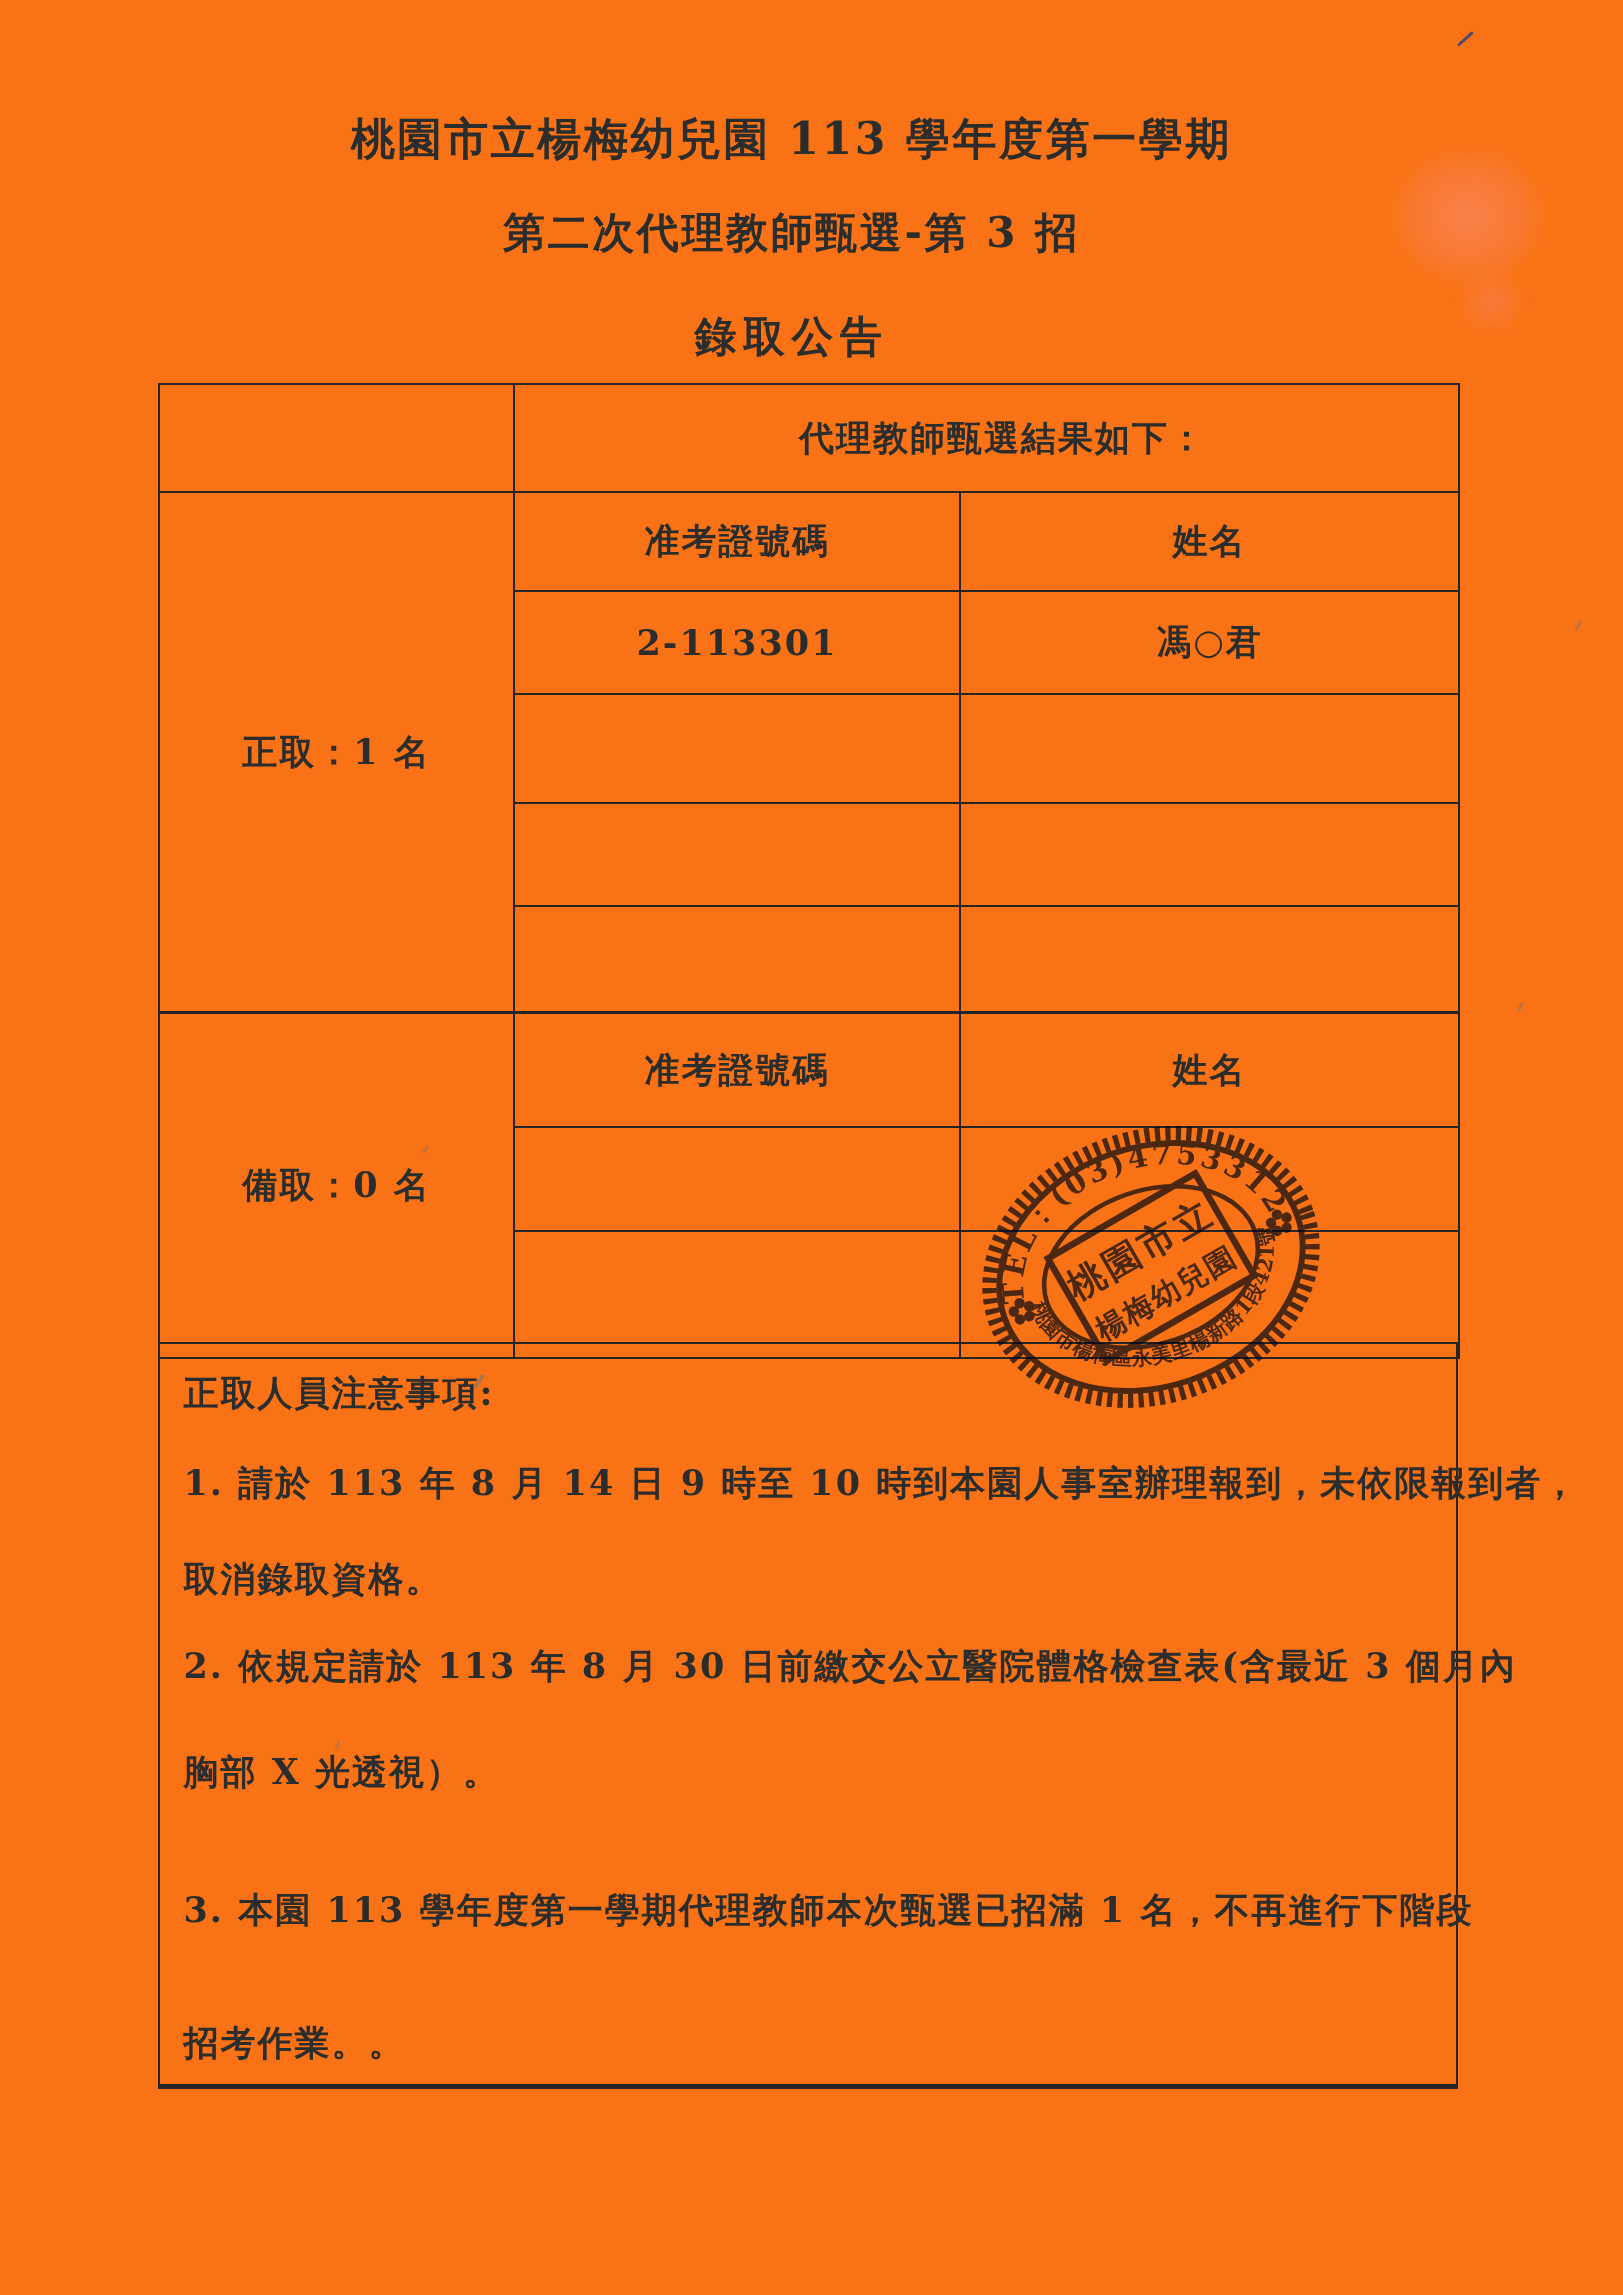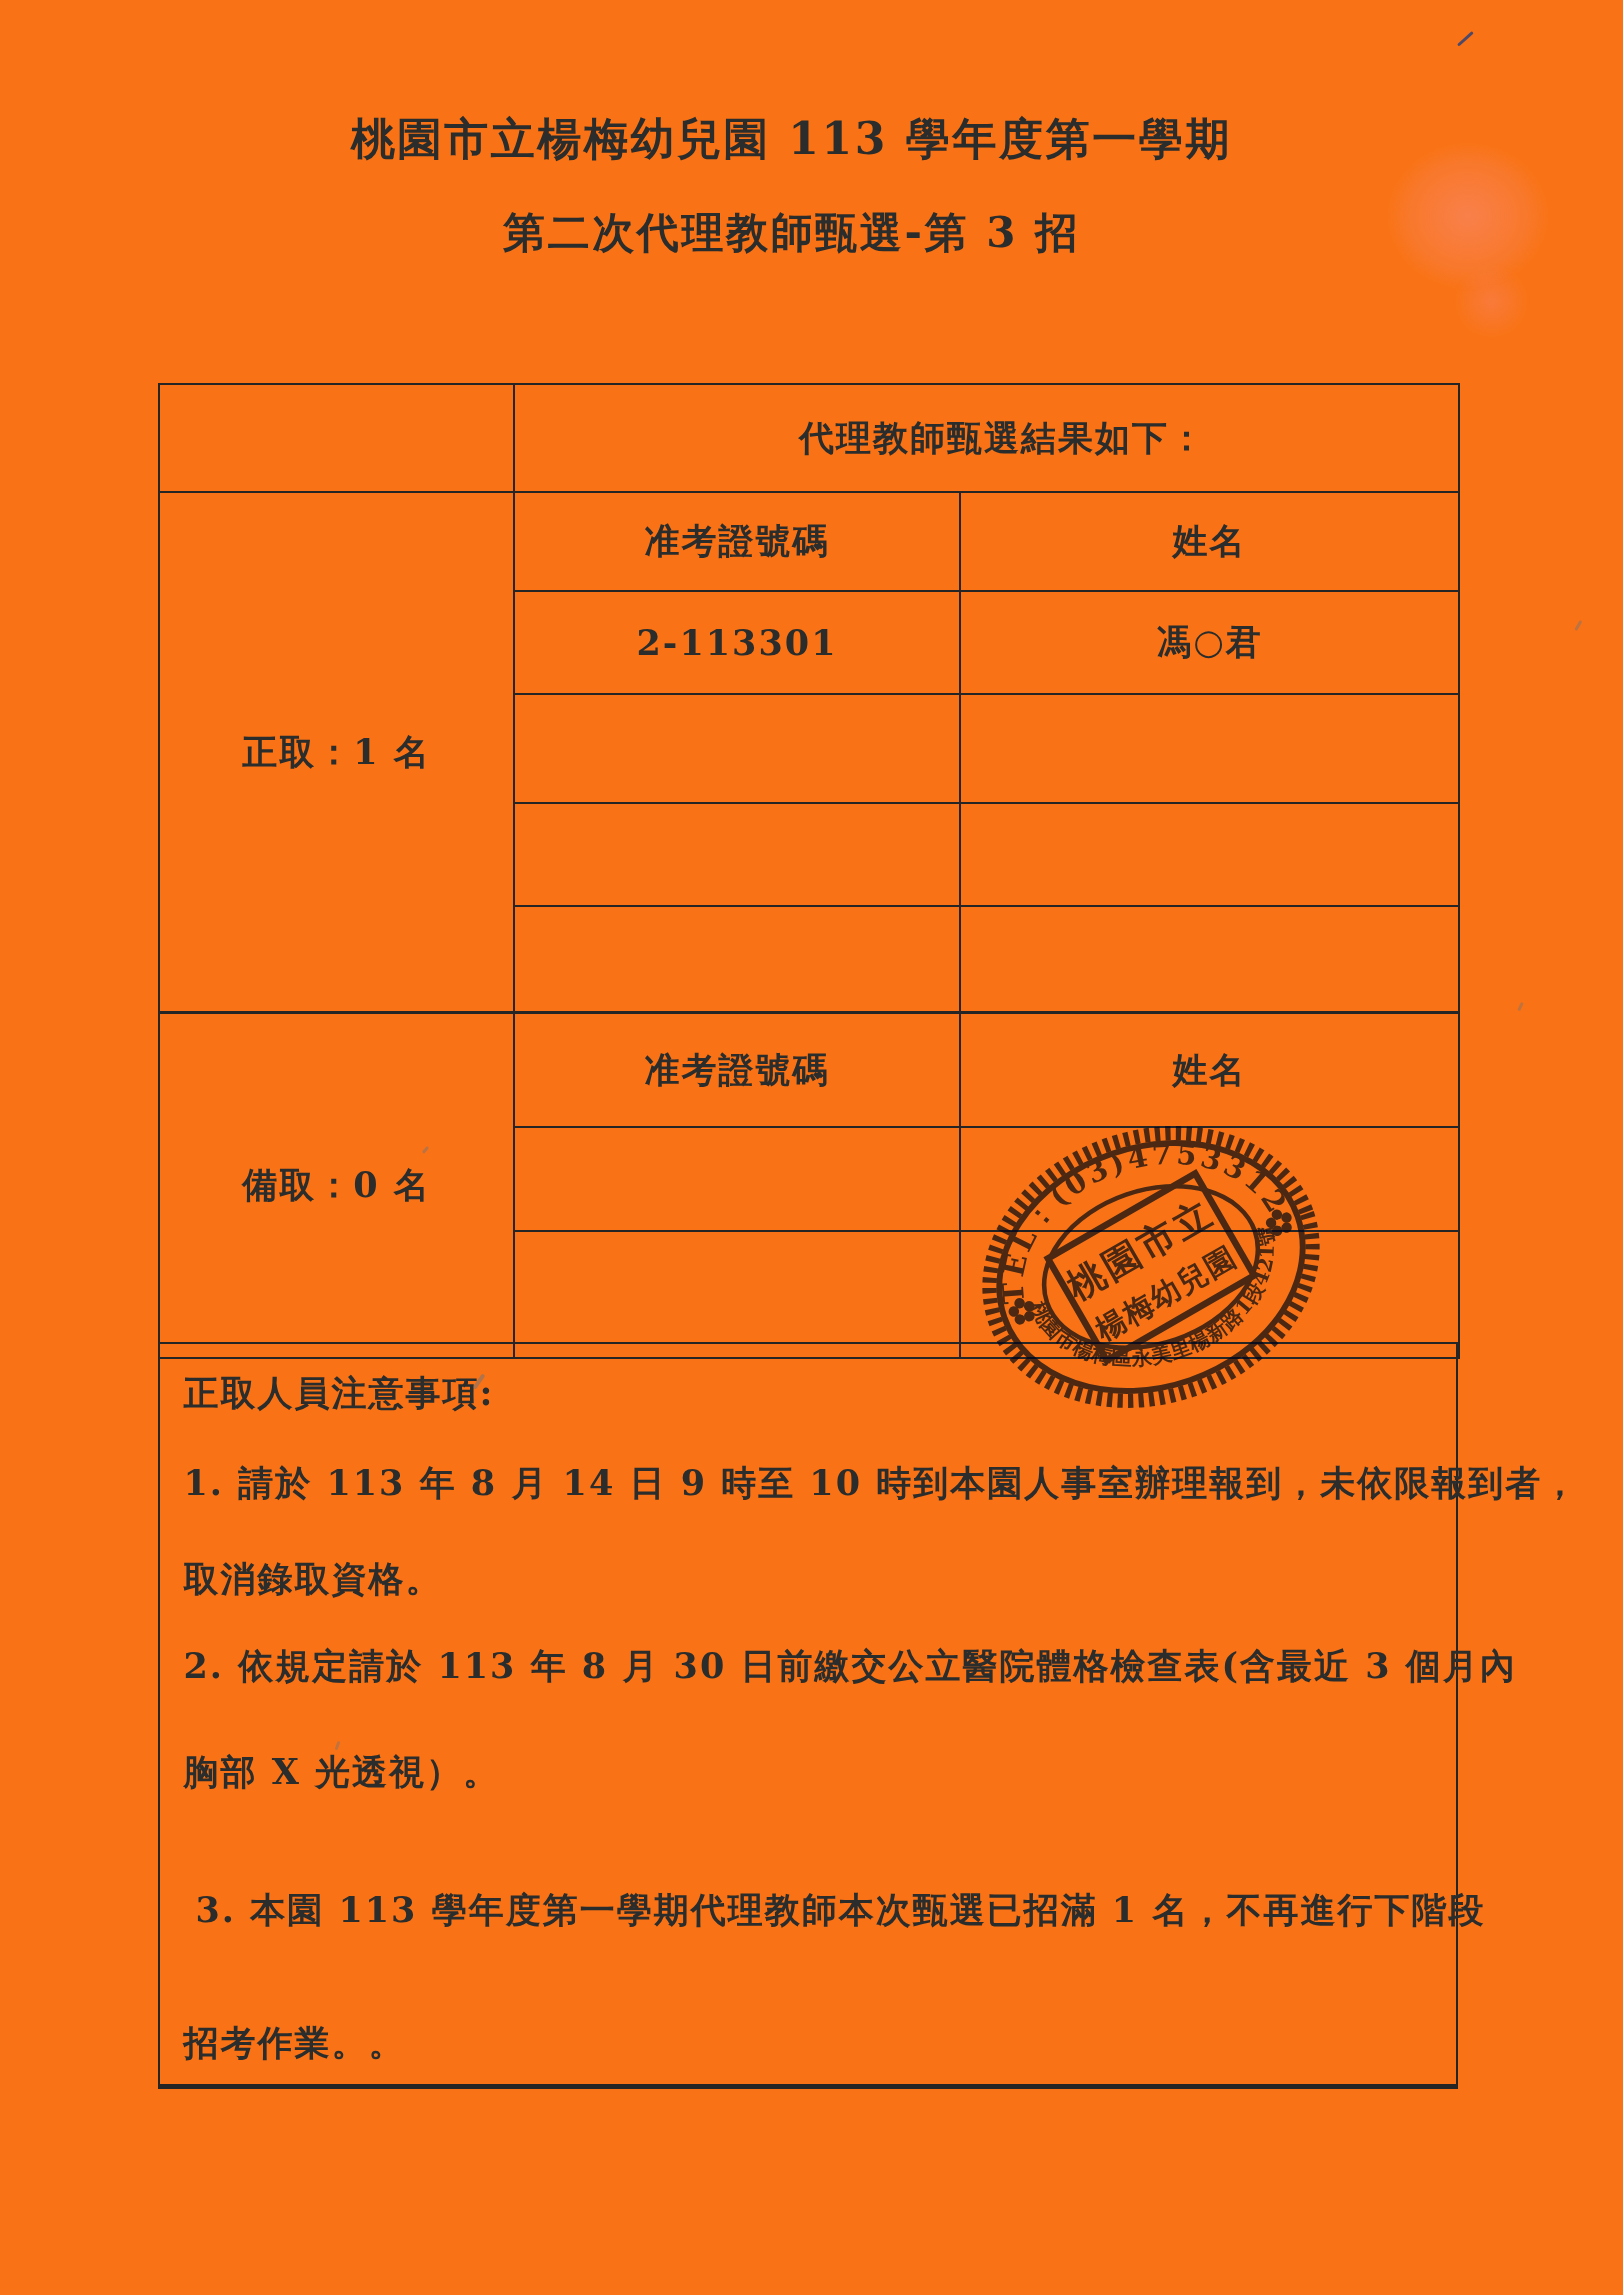--- a/index.html
+++ b/index.html
@@ -67,21 +67,21 @@
     font-size:35px;
     letter-spacing:2px;
     font-weight:600;
     white-space:nowrap;
   }
   .nl0{top:26px;}
   .nl1{top:116px;}
   .nl2{top:212px;}
   .nl3{top:299px;text-align:right;}
   .nl4{top:405px;}
-  .nl5{top:543px;margin-left:12px;}
+  .nl5{top:543px;}
   .nl6{top:676px;}
   
   .stamp{
     position:absolute;left:969px;top:1110px;
     width:364px;height:314px;
     opacity:0.9;
     mix-blend-mode:multiply;
   }
   .stamp text{font-family:"DejaVu Serif","Liberation Serif",serif;font-weight:bold;}
   
@@ -107,20 +107,21 @@
   .speck.s5{left:336px;top:1741px;width:2.6px;height:9.2px;transform:rotate(20deg);opacity:0.4;}
   .speck.s6{left:477px;top:1373px;width:3.9px;height:17px;transform:rotate(35deg);opacity:0.5;}
 </style>
 </head>
 <body>
 
 <div class="page">
 
   <div class="title title1">桃園市立楊梅幼兒園 113 學年度第一學期</div>
   <div class="title title2">第二次代理教師甄選-第 3 招</div>
+  <div class="title title3">錄取公告</div>
 
   <table class="results">
     <colgroup>
         <col style="width:355px">
         <col style="width:446px">
         <col style="width:499px">
       </colgroup>
     <tbody>
       <tr class="r1">
         <td></td>

